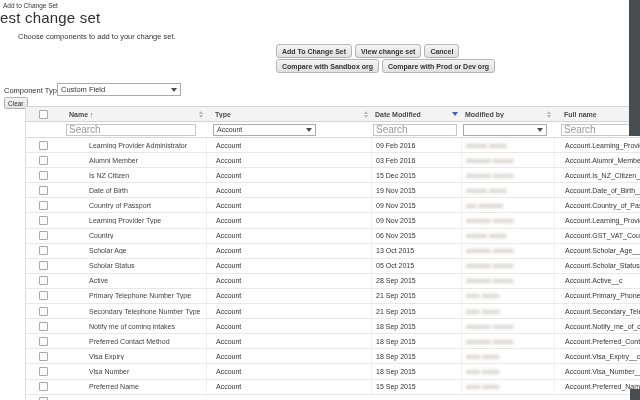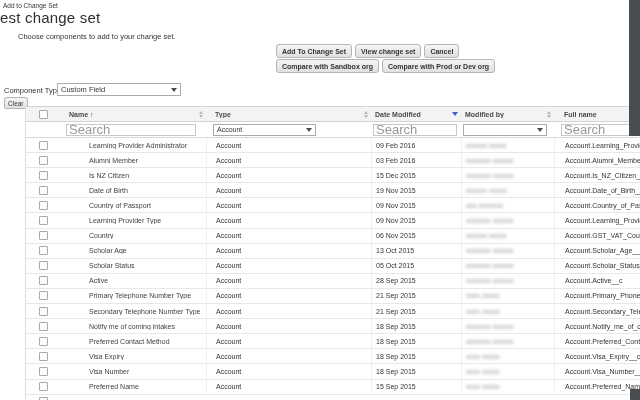--- a/index.html
+++ b/index.html
@@ -42,21 +42,21 @@
   .hrow .cell{font-size:7px;font-weight:bold;color:#4a4a4a;justify-content:space-between;padding-right:3px;}
   .hrow .c-cb{justify-content:center;padding-right:0;}
   .hlabel{display:flex;align-items:center;gap:2px;}
   .sort-up{font-size:7px;color:#555;font-weight:normal;}
   .sort-pair{display:flex;flex-direction:column;gap:1px;}
   .sort-pair i{display:block;width:0;height:0;border-left:2.5px solid transparent;border-right:2.5px solid transparent;}
   .sort-pair .u{border-bottom:3px solid #b8b8b8;} .sort-pair .d{border-top:3px solid #b8b8b8;}
   .blue-caret{width:0;height:0;border-left:3px solid transparent;border-right:3px solid transparent;
     border-top:4px solid #3a5fc8;}
   .checkbox{width:9px;height:9px;border:1px solid #a9a9a9;border-radius:1px;background:#fdfdfd;box-sizing:border-box;}
-  .sinput{height:12px;border:1px solid #c7c7c7;font-size:13px;color:#333;padding:0 2px;box-sizing:border-box;
+  .sinput{height:12px;border:1px solid #c7c7c7;font-size:10px;color:#333;padding:0 2px;box-sizing:border-box;
     font-family:"Liberation Sans",sans-serif;background:#fff;}
   .sinput::placeholder{color:#9a9a9a;}
   .in-name{width:130px;} .in-date{width:84px;} .in-full{width:120px;}
   .fsel{display:flex;align-items:center;justify-content:space-between;border:1px solid #ababab;
     background:#fff;height:12px;font-size:7px;color:#333;padding:0 3px;box-sizing:border-box;}
   .fsel-type{width:103px;} .fsel-mod{width:84px;}
   .row .cell{font-size:7px;color:#333;}
   .row .c-type,.row .c-date,.row .c-mod,.row .c-full{border-left:1px solid #f0f0f0;height:100%;}
   .row .c-name{padding-left:28px;}
   a.flink{color:#3f3f3f;text-decoration:underline;cursor:pointer;}

